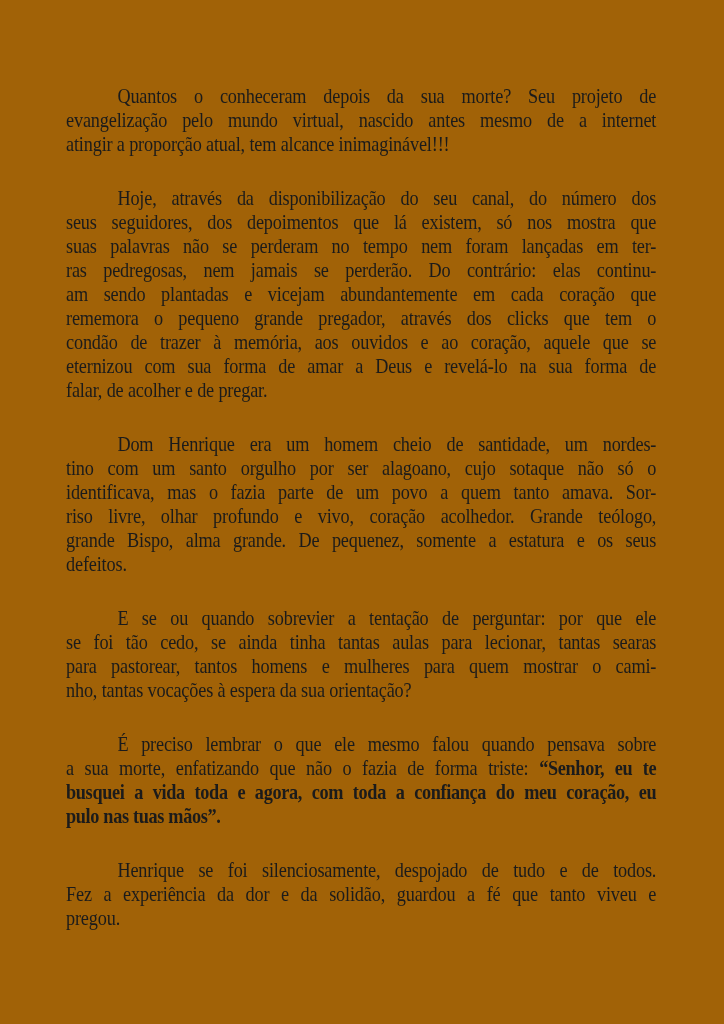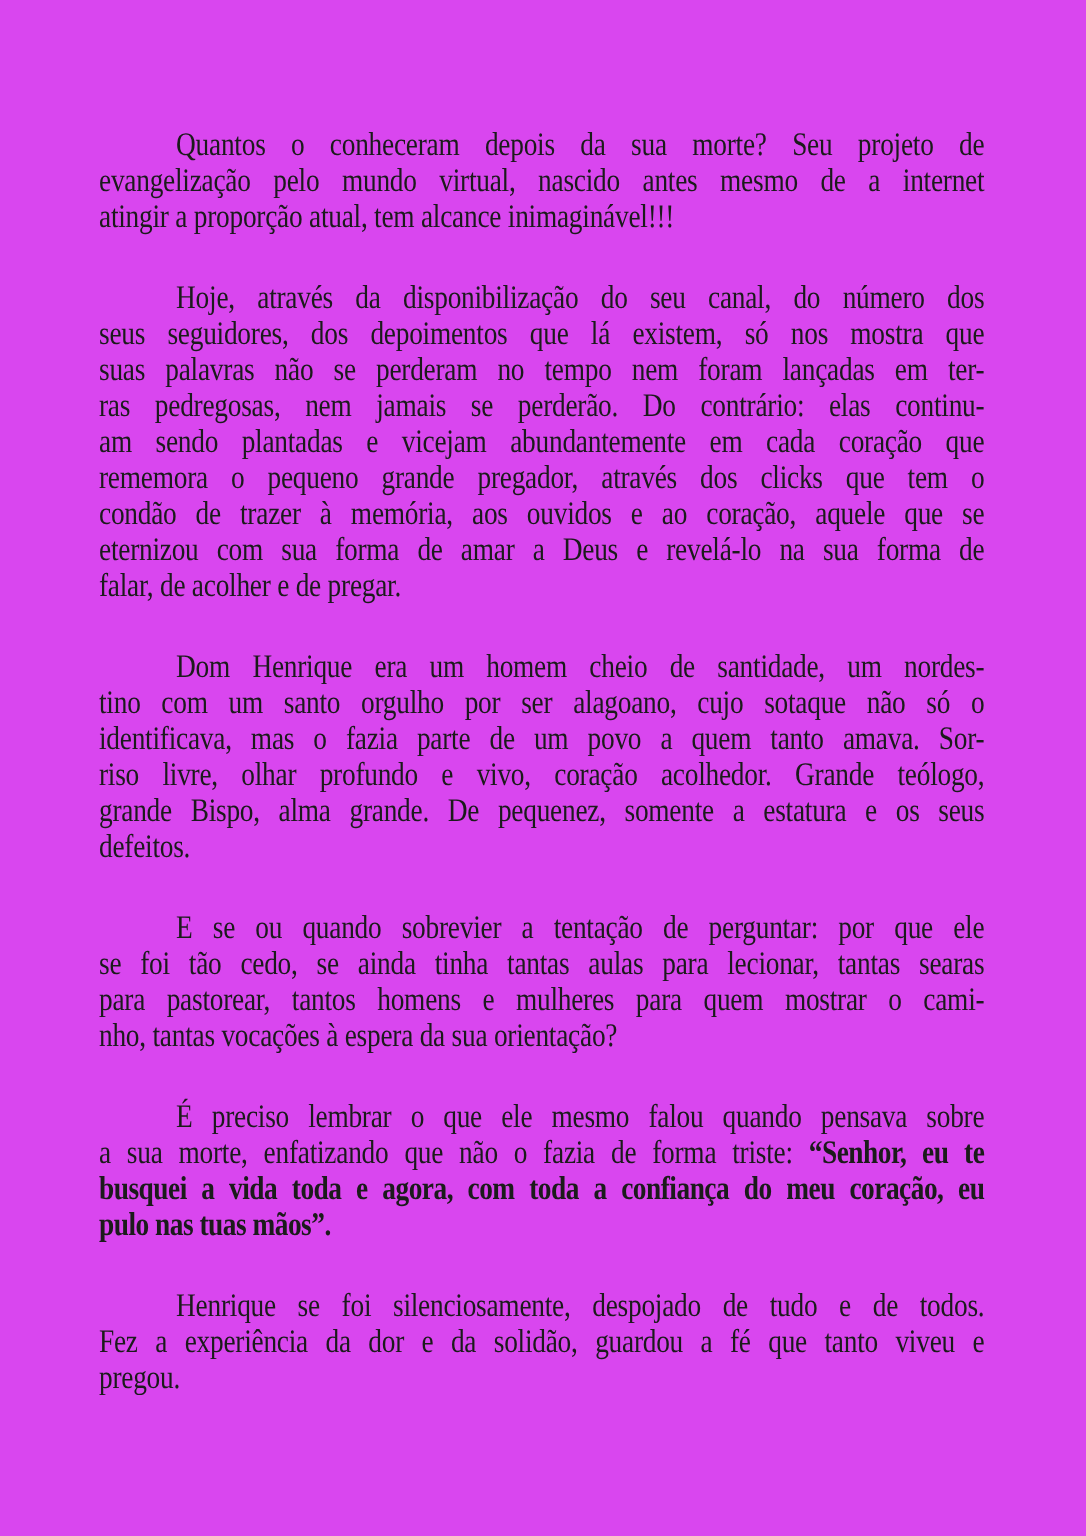--- a/index.html
+++ b/index.html
@@ -11,21 +11,21 @@
     width: 724px;
     height: 1024px;
     overflow: hidden;
     position: relative;
   }
   .page {
     position: absolute;
     left: 0; top: 0;
     width: 724px;
     height: 1024px;
-    background: #d946ef;
+    background: #a16207;
   }
   .text-block {
     position: absolute;
     left: 66px;
     top: 84px;
     width: 712px;
     transform: scaleX(0.829);
     transform-origin: 0 0;
     font-family: "Liberation Serif", "DejaVu Serif", serif;
     font-size: 22px;

